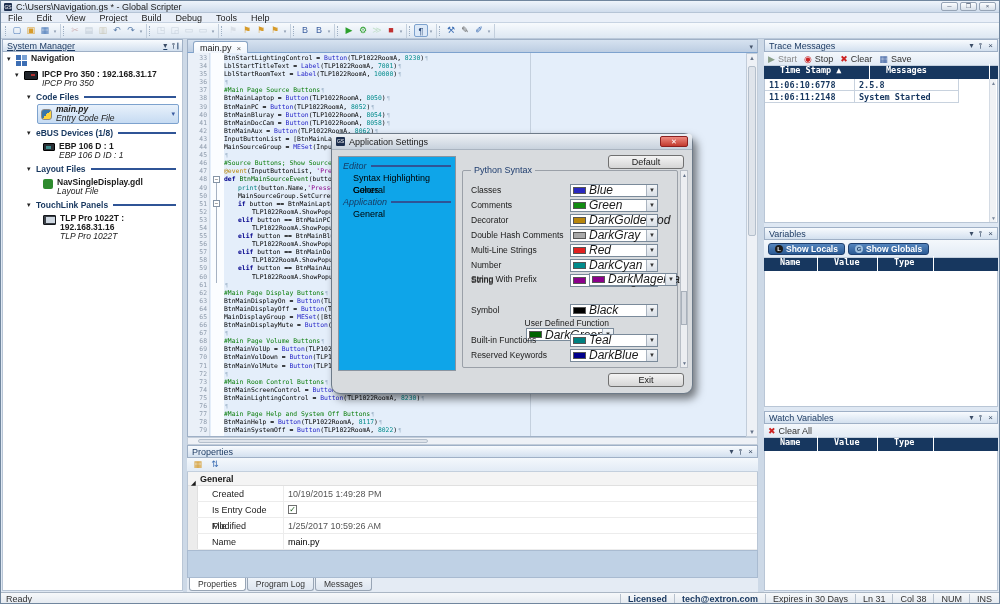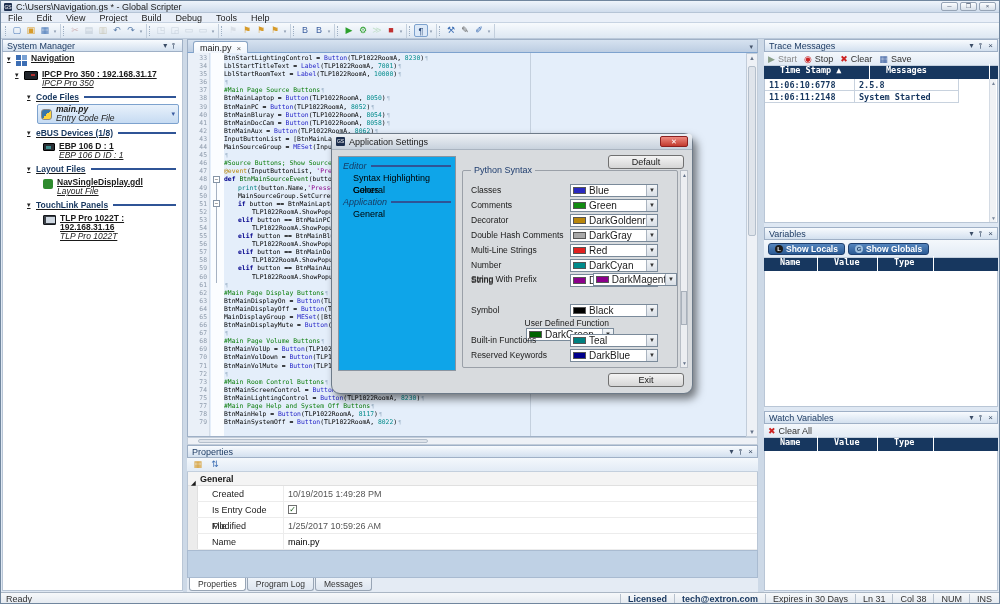--- a/index.html
+++ b/index.html
@@ -30,21 +30,21 @@
   .phbtns{margin-left:auto;display:flex;gap:4px;align-items:center;color:#3a4c66;}
   .phbtns span{font-size:8px;line-height:8px;}
   .pin{display:inline-block;transform:rotate(-90deg);font-size:8px;}
   .thead{position:absolute;background:#17375f;color:#fff;display:flex;font-family:"DejaVu Sans Mono",monospace;
      font-size:8.5px;font-weight:bold;align-items:center;height:13px;}
   .thead span{padding:0 0;border-right:1px solid #ffffff;height:17px;line-height:13px;margin-left:16px;}
   .white-body{position:absolute;background:#fff;border:1px solid #b9c6d6;border-top:none;}
   .ptoolbar{position:absolute;height:14px;background:linear-gradient(#f4f8fc,#e2ebf5);border-bottom:1px solid #c3cfdd;
      display:flex;align-items:center;gap:3px;padding:0 4px;font-size:9px;color:#333;}
   
-  #sm-body{position:absolute;left:1px;top:51px;width:181px;height:539px;background:#fff;border:1px solid #b9c6d6;border-top:none;overflow:hidden;text-decoration:underline;}
+  #sm-body{position:absolute;left:1px;top:51px;width:181px;height:539px;background:#fff;border:1px solid #b9c6d6;border-top:none;overflow:hidden;}
   .tnode{position:relative;display:flex;align-items:flex-start;}
   .tarrow{font-size:7px;color:#222;width:9px;flex:none;line-height:10px;}
   .tlabel{font-size:8.5px;font-weight:bold;line-height:9px;}
   .tsub{font-size:8.5px;font-style:italic;line-height:9px;color:#222;}
   .tcat{color:#17375f;font-size:8.5px;font-weight:bold;line-height:10px;display:flex;align-items:center;flex:1;}
   .tcat .rule{flex:1;height:2px;background:#2f5496;margin-left:5px;margin-right:4px;}
   .ticon{flex:none;margin-right:4px;margin-top:1px;}
   .ic-grid{width:11px;height:11px;display:grid;grid-template-columns:5px 5px;grid-gap:1px;}
   .ic-grid i{background:#3c6eb4;}
   .ic-grid i:nth-child(2){background:#7aa2d4;}
@@ -127,21 +127,21 @@
   .nav-hdr .rule{flex:1;height:2px;background:#2f5496;margin:0 4px;}
   .nav-item{font-size:9px;padding-left:14px;height:12px;line-height:12px;color:#000;}
   #dlg-default{position:absolute;right:8px;top:21px;width:76px;height:14px;border:1px solid #707070;border-radius:3px;
      background:linear-gradient(#f4f4f4,#d6d6d6);font-size:9px;text-align:center;line-height:13px;}
   #dlg-group{position:absolute;left:130px;top:36px;width:216px;height:198px;border:1px solid #9aa0a8;border-radius:2px;}
   #dlg-group legend,#dlg-group .legend{position:absolute;top:-6px;left:8px;background:#d8dbde;padding:0 3px;font-size:9px;color:#1f3d6e;}
   .crow{position:absolute;left:0;width:100%;height:14px;display:flex;align-items:center;}
   .crow .clab{padding-left:8px;width:107px;font-size:8.5px;}
   .combo{width:88px;height:13px;background:#fff;border:1px solid #7a8a9a;display:flex;align-items:center;position:relative;}
   .combo .sw{width:13px;height:7px;border:1px solid #555;margin:0 3px 0 2px;flex:none;}
-  .combo .cname{font-size:10px;white-space:nowrap;}
+  .combo .cname{font-size:12px;white-space:nowrap;font-style:italic;}
   .combo .carr{position:absolute;right:0;top:0;width:11px;height:11px;background:linear-gradient(#f2f5f8,#d9dfe6);
      border-left:1px solid #aab4c0;font-size:6px;line-height:11px;text-align:center;color:#333;}
   #dlg-scroll{position:absolute;left:348px;top:36px;width:8px;height:198px;background:#eceef1;border:1px solid #b8bec6;font-size:5px;color:#66748a;text-align:center;}
   #dlg-thumb{position:absolute;left:0px;top:120px;width:6px;height:34px;background:#d6dae0;border:1px solid #a8b0ba;}
   #dlg-exit{position:absolute;right:8px;bottom:6px;width:76px;height:14px;border:1px solid #707070;border-radius:3px;
      background:linear-gradient(#f4f4f4,#d6d6d6);font-size:9px;text-align:center;line-height:13px;}
   .splitter-v{position:absolute;background:#cdd9e7;}
 </style>
 </head>
 <body>
@@ -222,21 +222,21 @@
       </span>
       <span class="tb-group">
         <span class="tb-grip"></span>
         <span class="tb-icon" style="color: rgb(60, 110, 180);">⚒</span>
         <span class="tb-icon" style="color: rgb(85, 85, 85);">✎</span>
         <span class="tb-icon" style="color: rgb(60, 110, 180);">✐</span>
         <span class="tb-ovf">▾</span>
       </span>
     </div>
 
-  <div class="panel-hdr" style="left:1px;top:38px;width:181px;">
+  <div class="panel-hdr" style="left:1px;top:38px;width:181px;text-decoration:underline;">
     <span>System Manager</span>
     <span class="phbtns">
       <span>▾</span>
       <span class="pin">⊸</span>
     </span>
   </div>
   <div id="sm-body">
       <div class="tnode" style="padding: 2px 2px 2px 4px;">
         <span class="tarrow">▾</span>
         <span class="ticon ic-grid">
@@ -367,20 +367,21 @@
         <div class="cl"><span class="ln">66</span><span class="fm"></span><span style="padding-left: 0px;"><span class="s-t">BtnMainDisplayMute = </span><span class="s-cls">Button</span><span class="s-t">(TLP1022RoomA, </span><span class="s-num">8012</span><span class="s-t">)</span><span class="eol">¶</span></span></div>
         <div class="cl"><span class="ln">67</span><span class="fm"></span><span style="padding-left: 0px;"><span class="eol">¶</span></span></div>
         <div class="cl"><span class="ln">68</span><span class="fm"></span><span style="padding-left: 0px;"><span class="s-cm">#Main Page Volume Buttons</span><span class="eol">¶</span></span></div>
         <div class="cl"><span class="ln">69</span><span class="fm"></span><span style="padding-left: 0px;"><span class="s-t">BtnMainVolUp = </span><span class="s-cls">Button</span><span class="s-t">(TLP1022RoomA, </span><span class="s-num">8020</span><span class="s-t">)</span><span class="eol">¶</span></span></div>
         <div class="cl"><span class="ln">70</span><span class="fm"></span><span style="padding-left: 0px;"><span class="s-t">BtnMainVolDown = </span><span class="s-cls">Button</span><span class="s-t">(TLP1022RoomA, </span><span class="s-num">8021</span><span class="s-t">)</span><span class="eol">¶</span></span></div>
         <div class="cl"><span class="ln">71</span><span class="fm"></span><span style="padding-left: 0px;"><span class="s-t">BtnMainVolMute = </span><span class="s-cls">Button</span><span class="s-t">(TLP1022RoomA, </span><span class="s-num">8023</span><span class="s-t">)</span><span class="eol">¶</span></span></div>
         <div class="cl"><span class="ln">72</span><span class="fm"></span><span style="padding-left: 0px;"><span class="eol">¶</span></span></div>
         <div class="cl"><span class="ln">73</span><span class="fm"></span><span style="padding-left: 0px;"><span class="s-cm">#Main Room Control Buttons</span><span class="eol">¶</span></span></div>
         <div class="cl"><span class="ln">74</span><span class="fm"></span><span style="padding-left: 0px;"><span class="s-t">BtnMainScreenControl = </span><span class="s-cls">Button</span><span class="s-t">(TLP1022RoomA, </span><span class="s-num">8220</span><span class="s-t">)</span><span class="eol">¶</span></span></div>
         <div class="cl"><span class="ln">75</span><span class="fm"></span><span style="padding-left: 0px;"><span class="s-t">BtnMainLightingControl = </span><span class="s-cls">Button</span><span class="s-t">(TLP1022RoomA, </span><span class="s-num">8230</span><span class="s-t">)</span><span class="eol">¶</span></span></div>
+        <div class="cl"><span class="ln">76</span><span class="fm"></span><span style="padding-left: 0px;"><span class="eol">¶</span></span></div>
         <div class="cl"><span class="ln">77</span><span class="fm"></span><span style="padding-left: 0px;"><span class="s-cm">#Main Page Help and System Off Buttons</span><span class="eol">¶</span></span></div>
         <div class="cl"><span class="ln">78</span><span class="fm"></span><span style="padding-left: 0px;"><span class="s-t">BtnMainHelp = </span><span class="s-cls">Button</span><span class="s-t">(TLP1022RoomA, </span><span class="s-num">8117</span><span class="s-t">)</span><span class="eol">¶</span></span></div>
         <div class="cl"><span class="ln">79</span><span class="fm"></span><span style="padding-left: 0px;"><span class="s-t">BtnMainSystemOff = </span><span class="s-cls">Button</span><span class="s-t">(TLP1022RoomA, </span><span class="s-num">8022</span><span class="s-t">)</span><span class="eol">¶</span></span></div>
       </div>
     <div class="foldbox" style="top:123px;">−</div>
     <div class="foldbox" style="top:147px;">−</div>
     <div id="foldline" style="top:130px;height:100px;"></div>
   </div>
   <div id="vscroll">
     <span class="up">▲</span>

